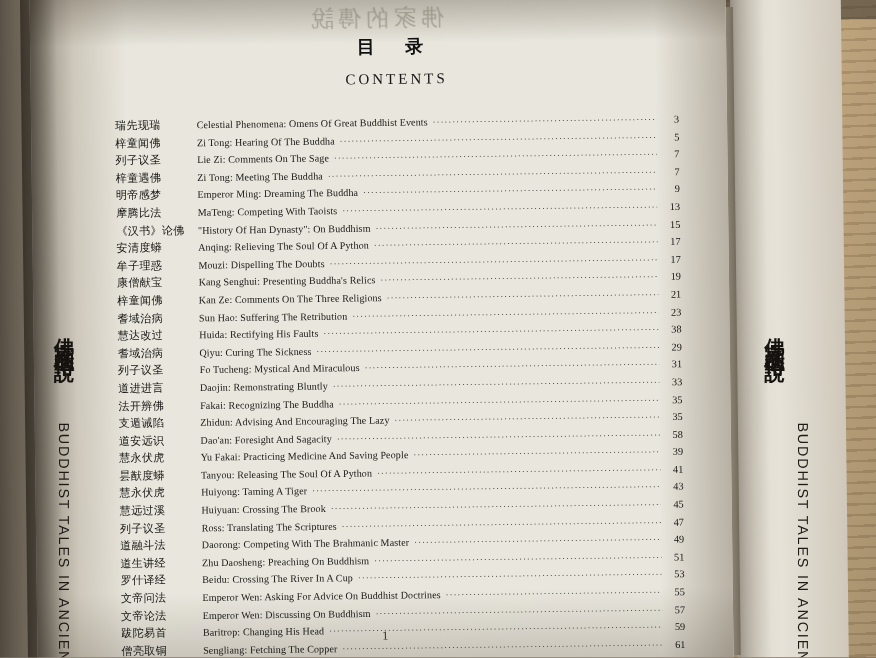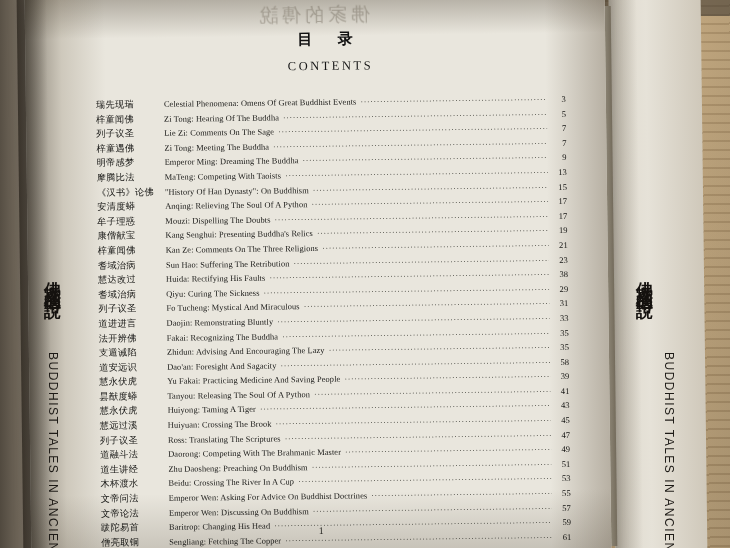--- a/index.html
+++ b/index.html
@@ -440,21 +440,21 @@
             <span class="dots">·························································································</span>
             <span class="pg">49</span>
           </div>
           <div class="toc-row">
             <span class="cn">道生讲经</span>
             <span class="en">Zhu Daosheng: Preaching On Buddhism</span>
             <span class="dots">·························································································</span>
             <span class="pg">51</span>
           </div>
           <div class="toc-row">
-            <span class="cn">木杯渡水</span>
+            <span class="cn">罗什译经</span>
             <span class="en">Beidu: Crossing The River In A Cup</span>
             <span class="dots">·························································································</span>
             <span class="pg">53</span>
           </div>
           <div class="toc-row">
             <span class="cn">文帝问法</span>
             <span class="en">Emperor Wen: Asking For Advice On Buddhist Doctrines</span>
             <span class="dots">·························································································</span>
             <span class="pg">55</span>
           </div>

